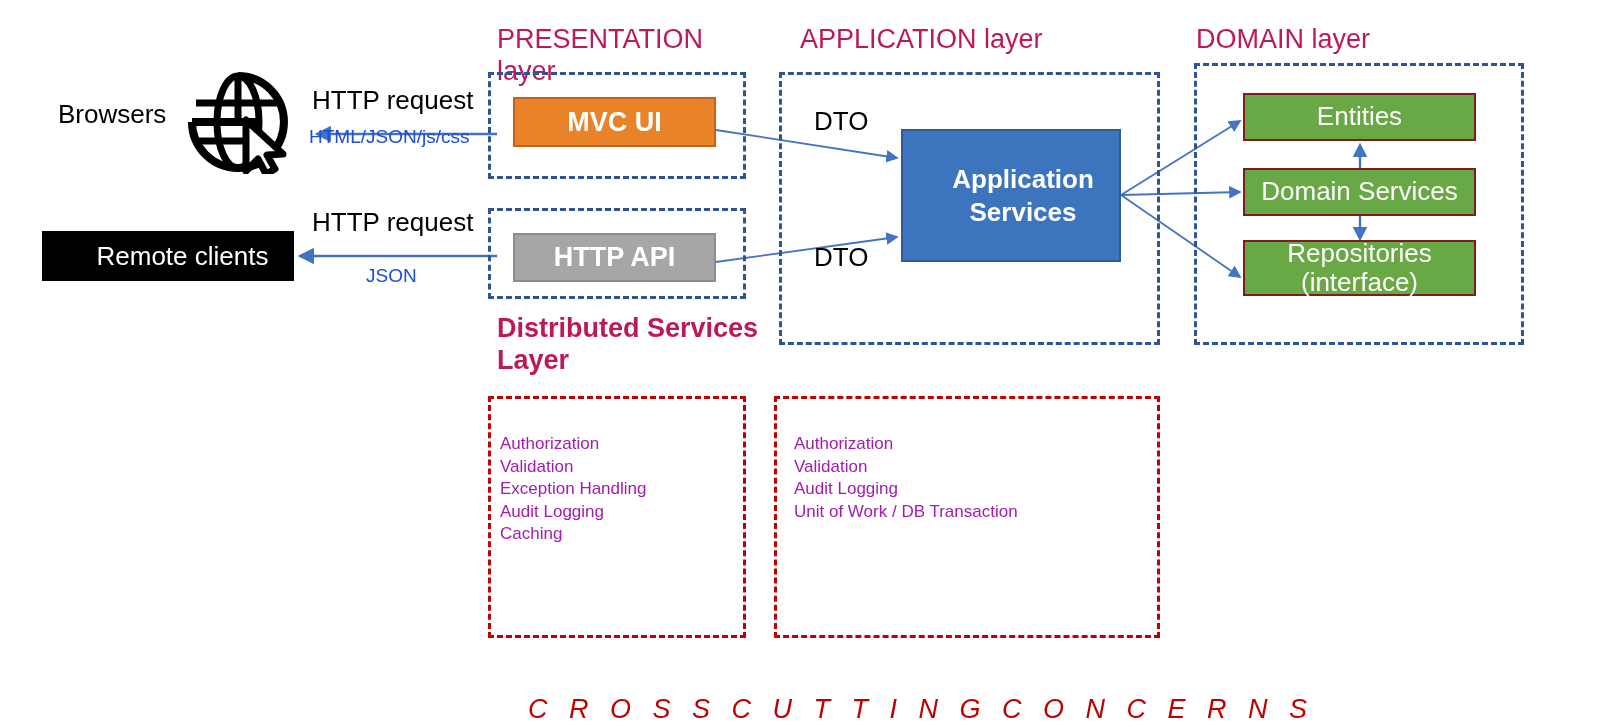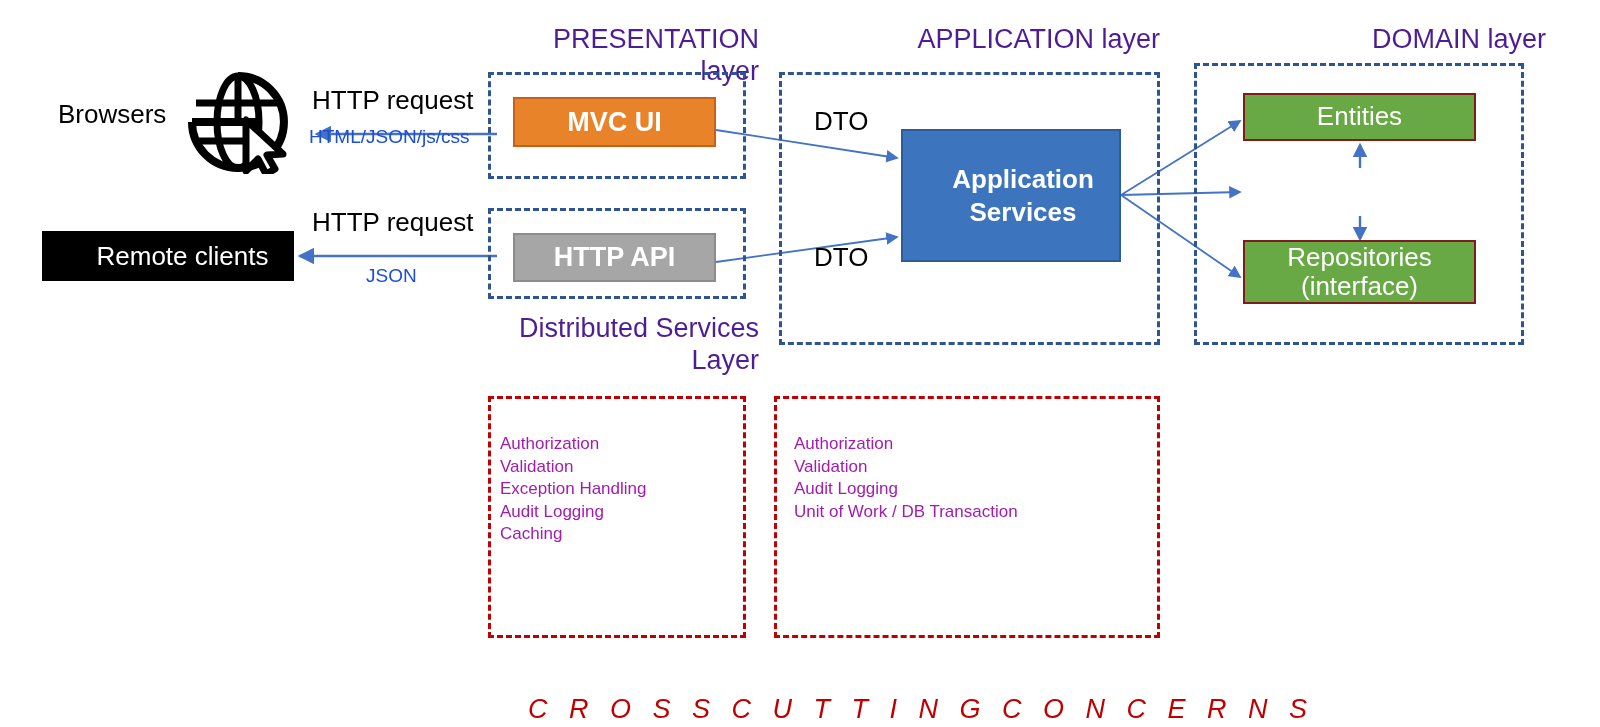--- a/index.html
+++ b/index.html
@@ -20,24 +20,24 @@
     left: 0;
     top: 0;
     width: 1600px;
     height: 727px;
     pointer-events: none;
   }
 
   
   .layer-caption {
     position: absolute;
-    color: #4c1d95;
+    color: #be185d;
     font-size: 27px;
     line-height: 1.18;
-    text-align: right;
+    text-align: left;
     white-space: pre-line;
   }
 
   
   .layer-box {
     position: absolute;
     border: 3px dashed #2E5496;
     box-sizing: border-box;
   }
 
@@ -180,21 +180,21 @@
       <line x1="1360" y1="216" x2="1360" y2="239" stroke="#4472C4" stroke-width="2.4" marker-end="url(#ahb)"></line>
     </g>
   </svg>
 
   <div class="layer-caption" style="left:497px; top:24px; width:262px;">PRESENTATION layer</div>
 
   <div class="layer-caption" style="left:800px; top:24px; width:360px;">APPLICATION layer</div>
 
   <div class="layer-caption" style="left:1196px; top:24px; width:350px;">DOMAIN layer</div>
 
-  <div class="layer-caption" style="left:497px; top:313px; width:262px;">Distributed Services
+  <div class="layer-caption" style="left:497px; top:313px; width:262px;font-weight:bold;">Distributed Services
 Layer</div>
 
   <div class="layer-box" style="left:488px; top:72px; width:258px; height:107px;"></div>
 
   <div class="layer-box" style="left:488px; top:208px; width:258px; height:91px;"></div>
 
   <div class="layer-box" style="left:779px; top:72px; width:381px; height:273px;"></div>
 
   <div class="layer-box" style="left:1194px; top:63px; width:330px; height:282px;"></div>
 
@@ -226,22 +226,23 @@
 
   <div class="comp comp-mvc" style="left:513px; top:97px; width:203px; height:50px;">MVC UI</div>
 
   <div class="comp comp-api" style="left:513px; top:233px; width:203px; height:49px;">HTTP API</div>
 
   <div class="comp comp-appsvc" style="left:901px; top:129px; width:220px; height:133px;padding-left:24px;">Application
 Services</div>
 
   <div class="comp comp-domain" style="left:1243px; top:93px; width:233px; height:48px;">Entities</div>
 
-
-  <div class="comp comp-domain" style="left:1243px; top:240px; width:233px; height:64px;text-align:center;">Repositories
+  <div class="comp comp-domain" style="left:1243px; top:168px; width:233px; height:48px;">Domain Services</div>
+
+  <div class="comp comp-domain" style="left:1243px; top:240px; width:233px; height:56px;text-align:center;">Repositories
 (interface)</div>
 
   <div class="plain-label" style="left:814px; top:106px;">DTO</div>
   <div class="plain-label" style="left:814px; top:242px;">DTO</div>
 
   <div class="cc-box" style="left:488px; top:396px; width:258px; height:242px;"></div>
   <div class="cc-list" style="left:500px; top:433px; width:240px;">Authorization
 Validation
 Exception Handling
 Audit Logging

